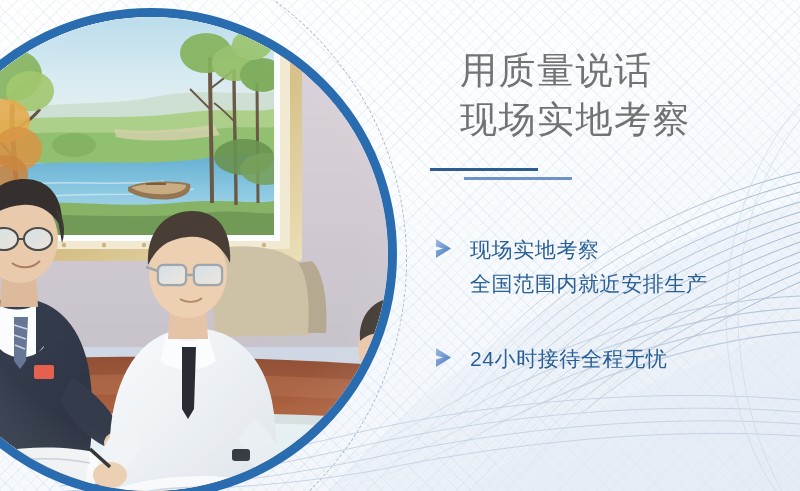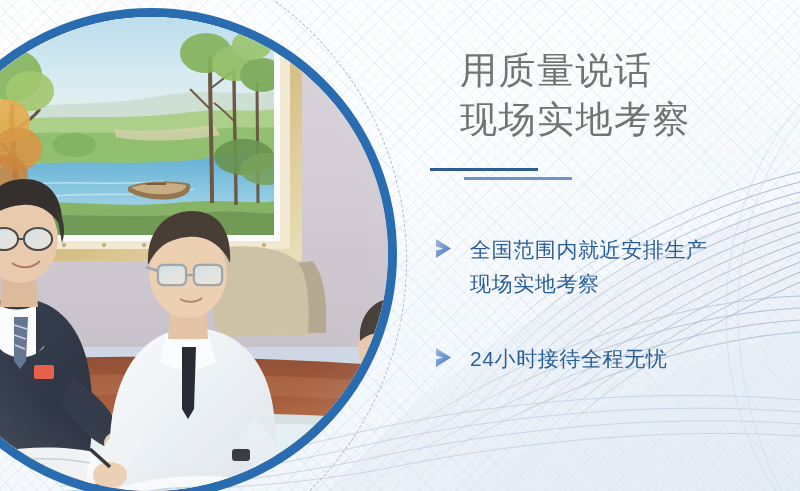--- a/index.html
+++ b/index.html
@@ -454,22 +454,22 @@
               <linearGradient id="ag1" x1="0" y1="0" x2="1" y2="1">
                 <stop offset="0%" stop-color="#9db9e0"></stop>
                 <stop offset="55%" stop-color="#6d95cf"></stop>
                 <stop offset="100%" stop-color="#3f6fbd"></stop>
               </linearGradient>
             </defs>
             <path d="M4,2 L19,11.5 L4,21 L4,13.6 L11,11.5 L4,9.4 Z" fill="url(#ag1)"></path>
           </svg>
         </span>
         <div class="bullet-lines">
+          <span>现场实地考察</span>
           <span>全国范围内就近安排生产</span>
-          <span>现场实地考察</span>
         </div>
       </div>
 
       <div class="bullet">
         <span class="arrow-icon">
           <svg width="24" height="24" viewBox="0 0 24 24" xmlns="http://www.w3.org/2000/svg">
             <defs>
               <linearGradient id="ag2" x1="0" y1="0" x2="1" y2="1">
                 <stop offset="0%" stop-color="#9db9e0"></stop>
                 <stop offset="55%" stop-color="#6d95cf"></stop>

